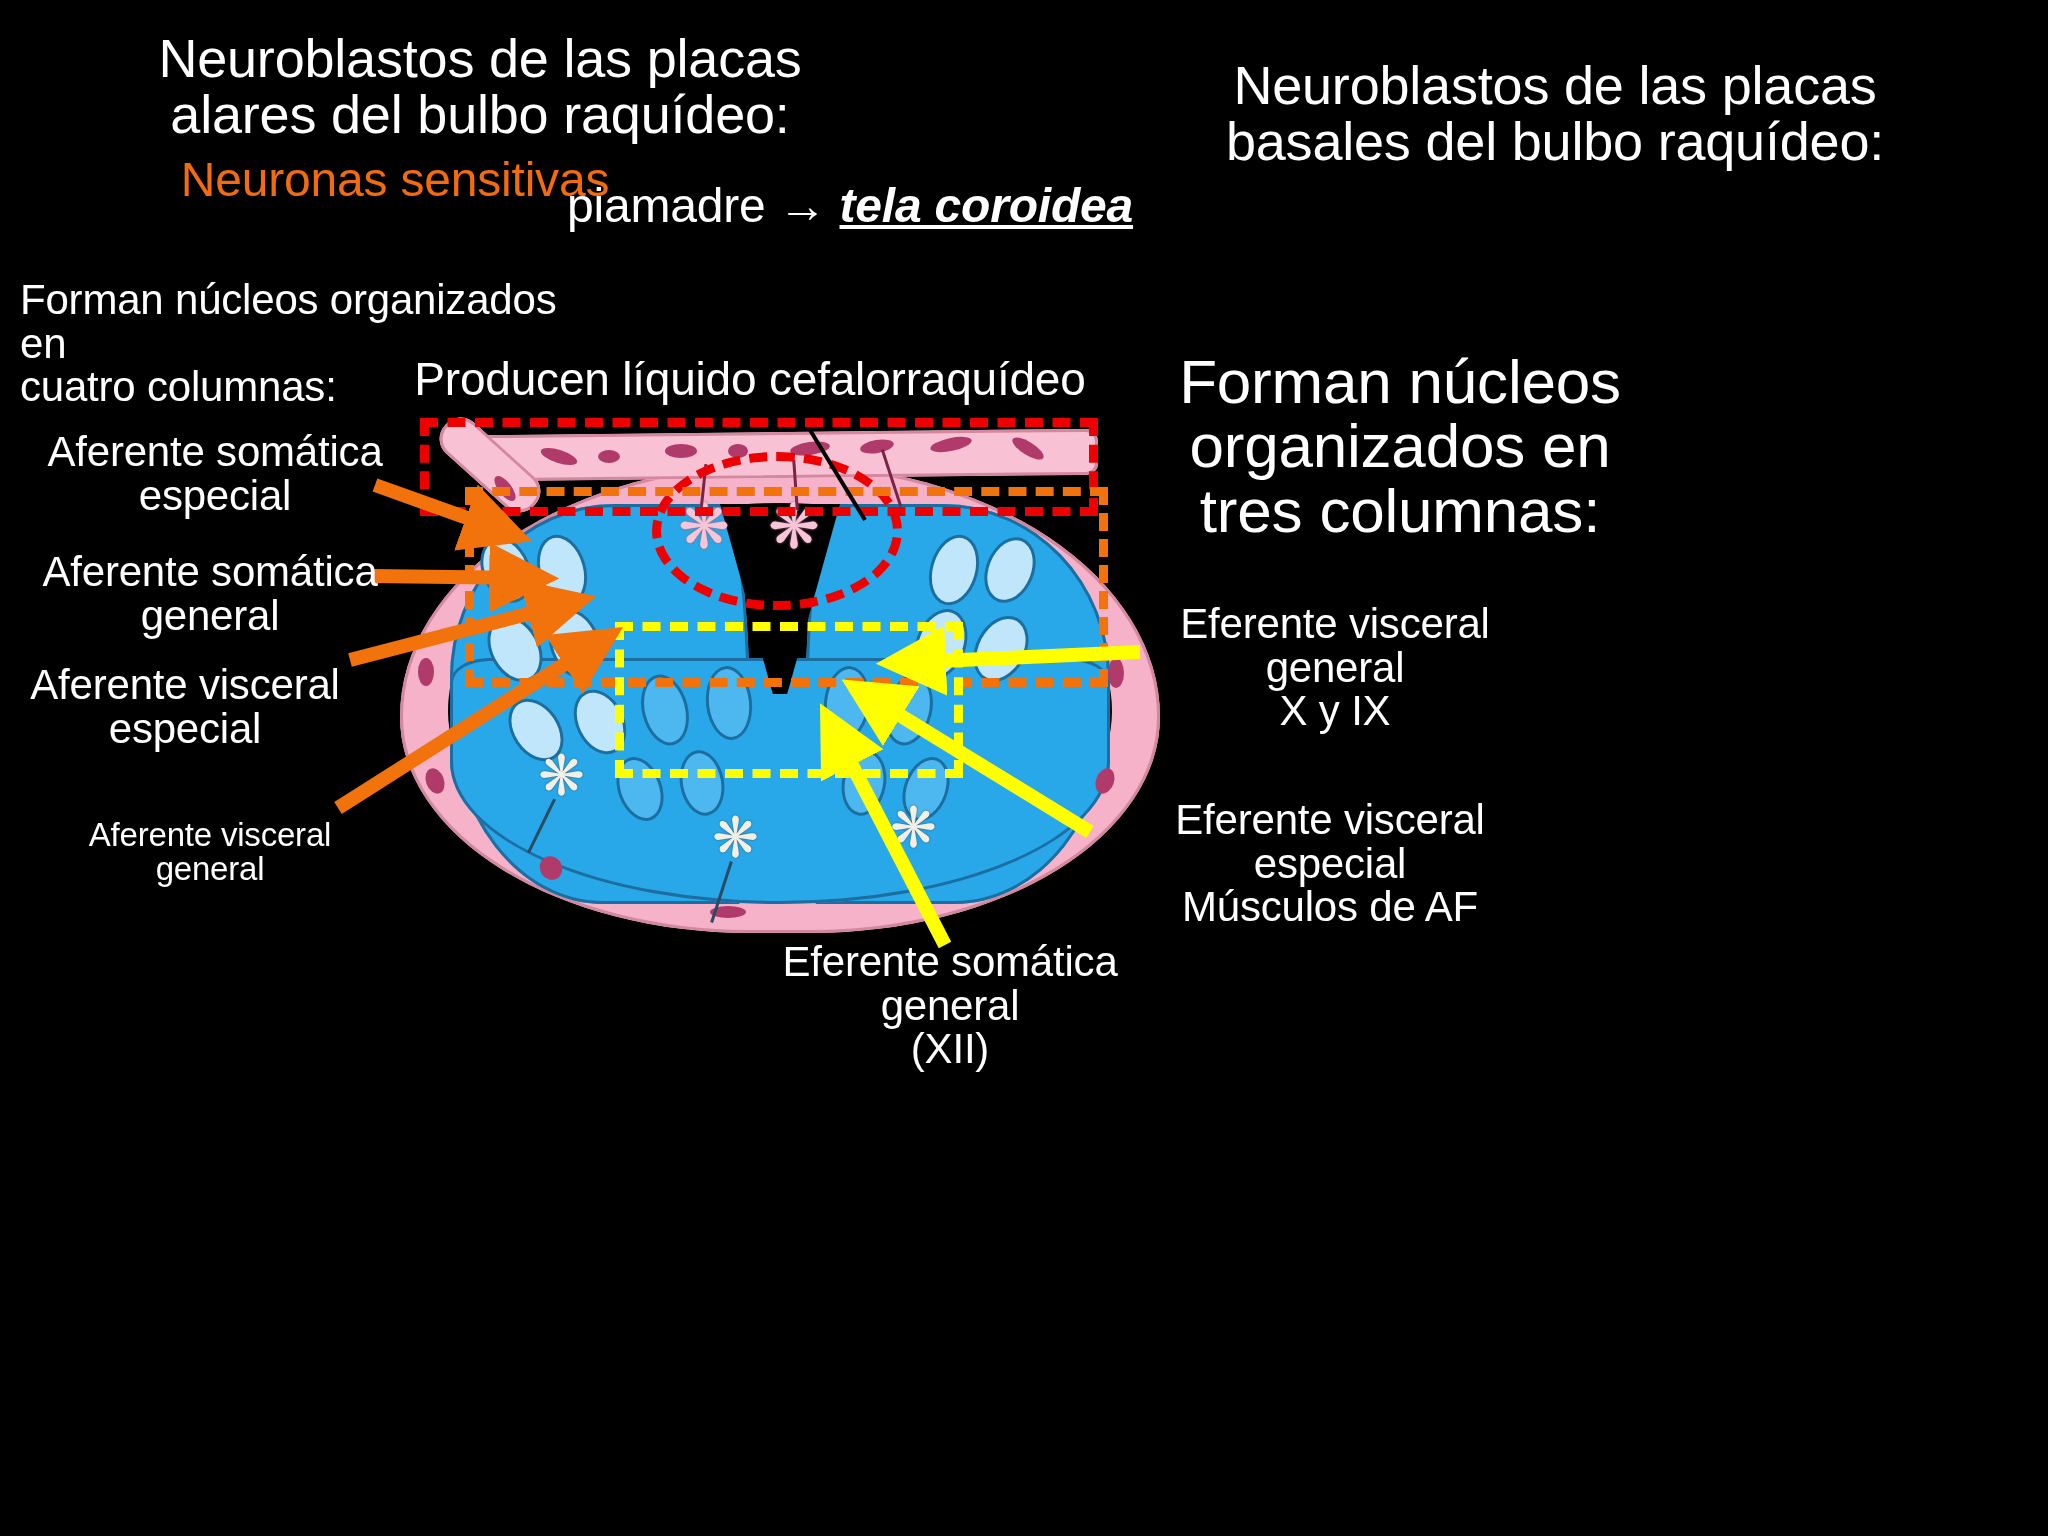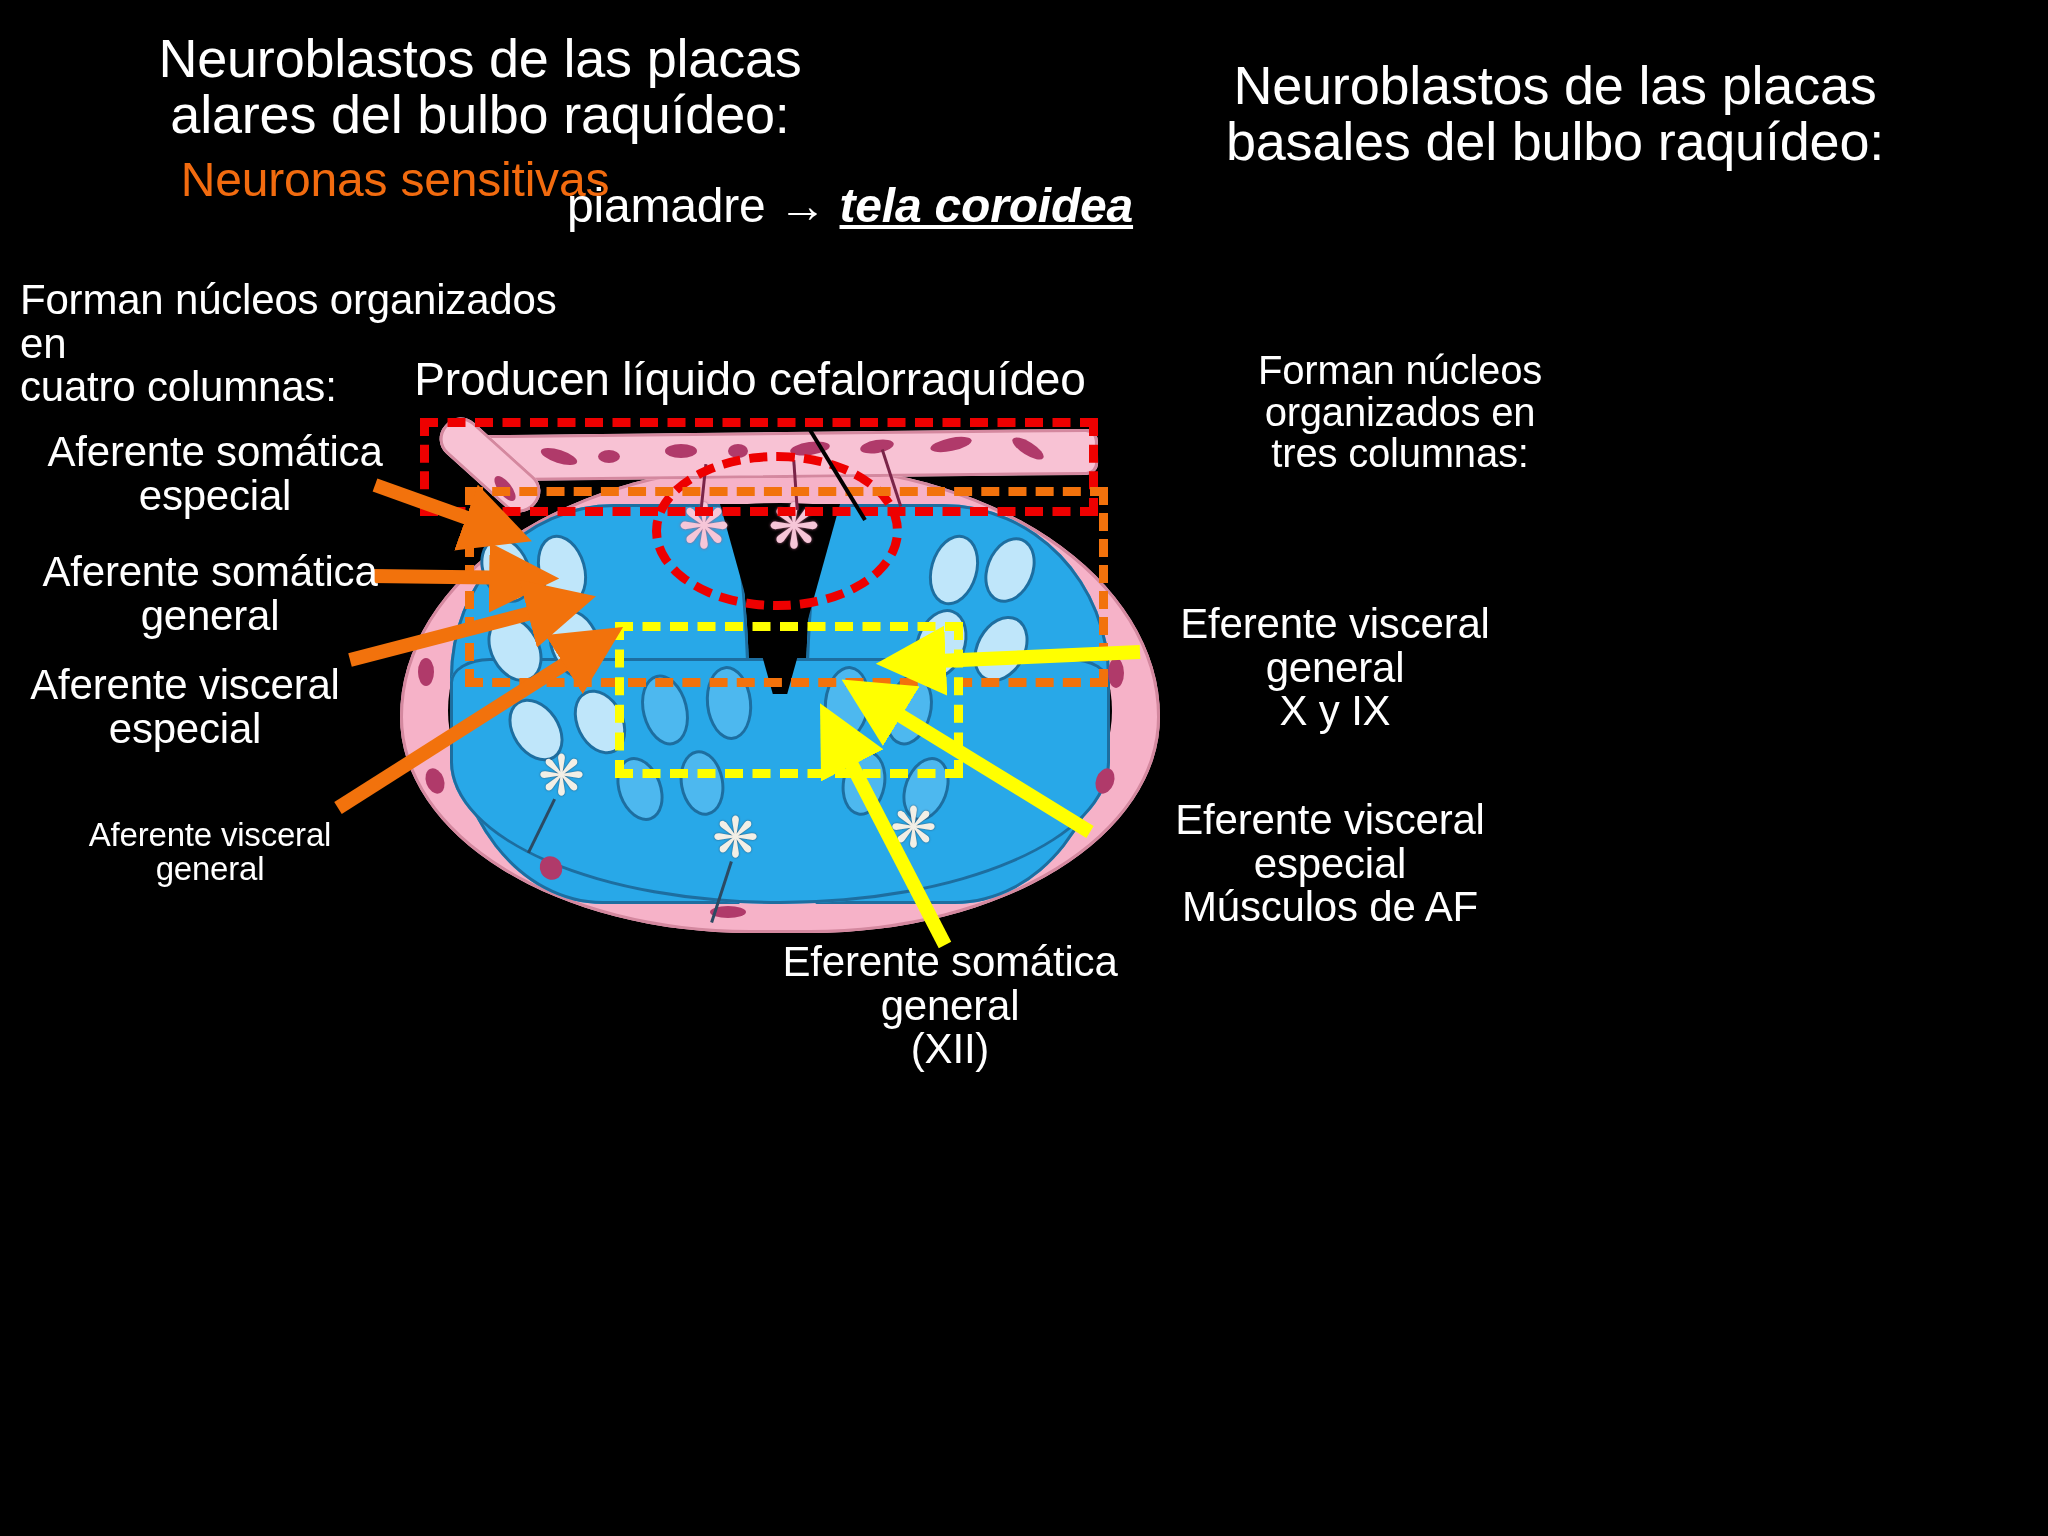--- a/index.html
+++ b/index.html
@@ -61,21 +61,21 @@
     font-size: 42px;
     text-align: left;
   }
   .t-producen {
     left: 370px; top: 356px; width: 760px;
     font-size: 46px;
     text-align: center;
   }
   .t-forman3 {
     left: 1140px; top: 350px; width: 520px;
-    font-size: 40px;
+    font-size: 62px;
   }
 
   
   .t-ase  { left: 20px;  top: 430px; width: 390px; font-size: 42px; }
   .t-asg  { left: 10px;  top: 550px; width: 400px; font-size: 42px; }
   .t-ave  { left: 0px;   top: 663px; width: 370px; font-size: 42px; }
   .t-avg  { left: 60px;  top: 818px; width: 300px; font-size: 33px; }
 
   
   .t-evg  { left: 1150px; top: 602px; width: 370px; font-size: 42px; }

